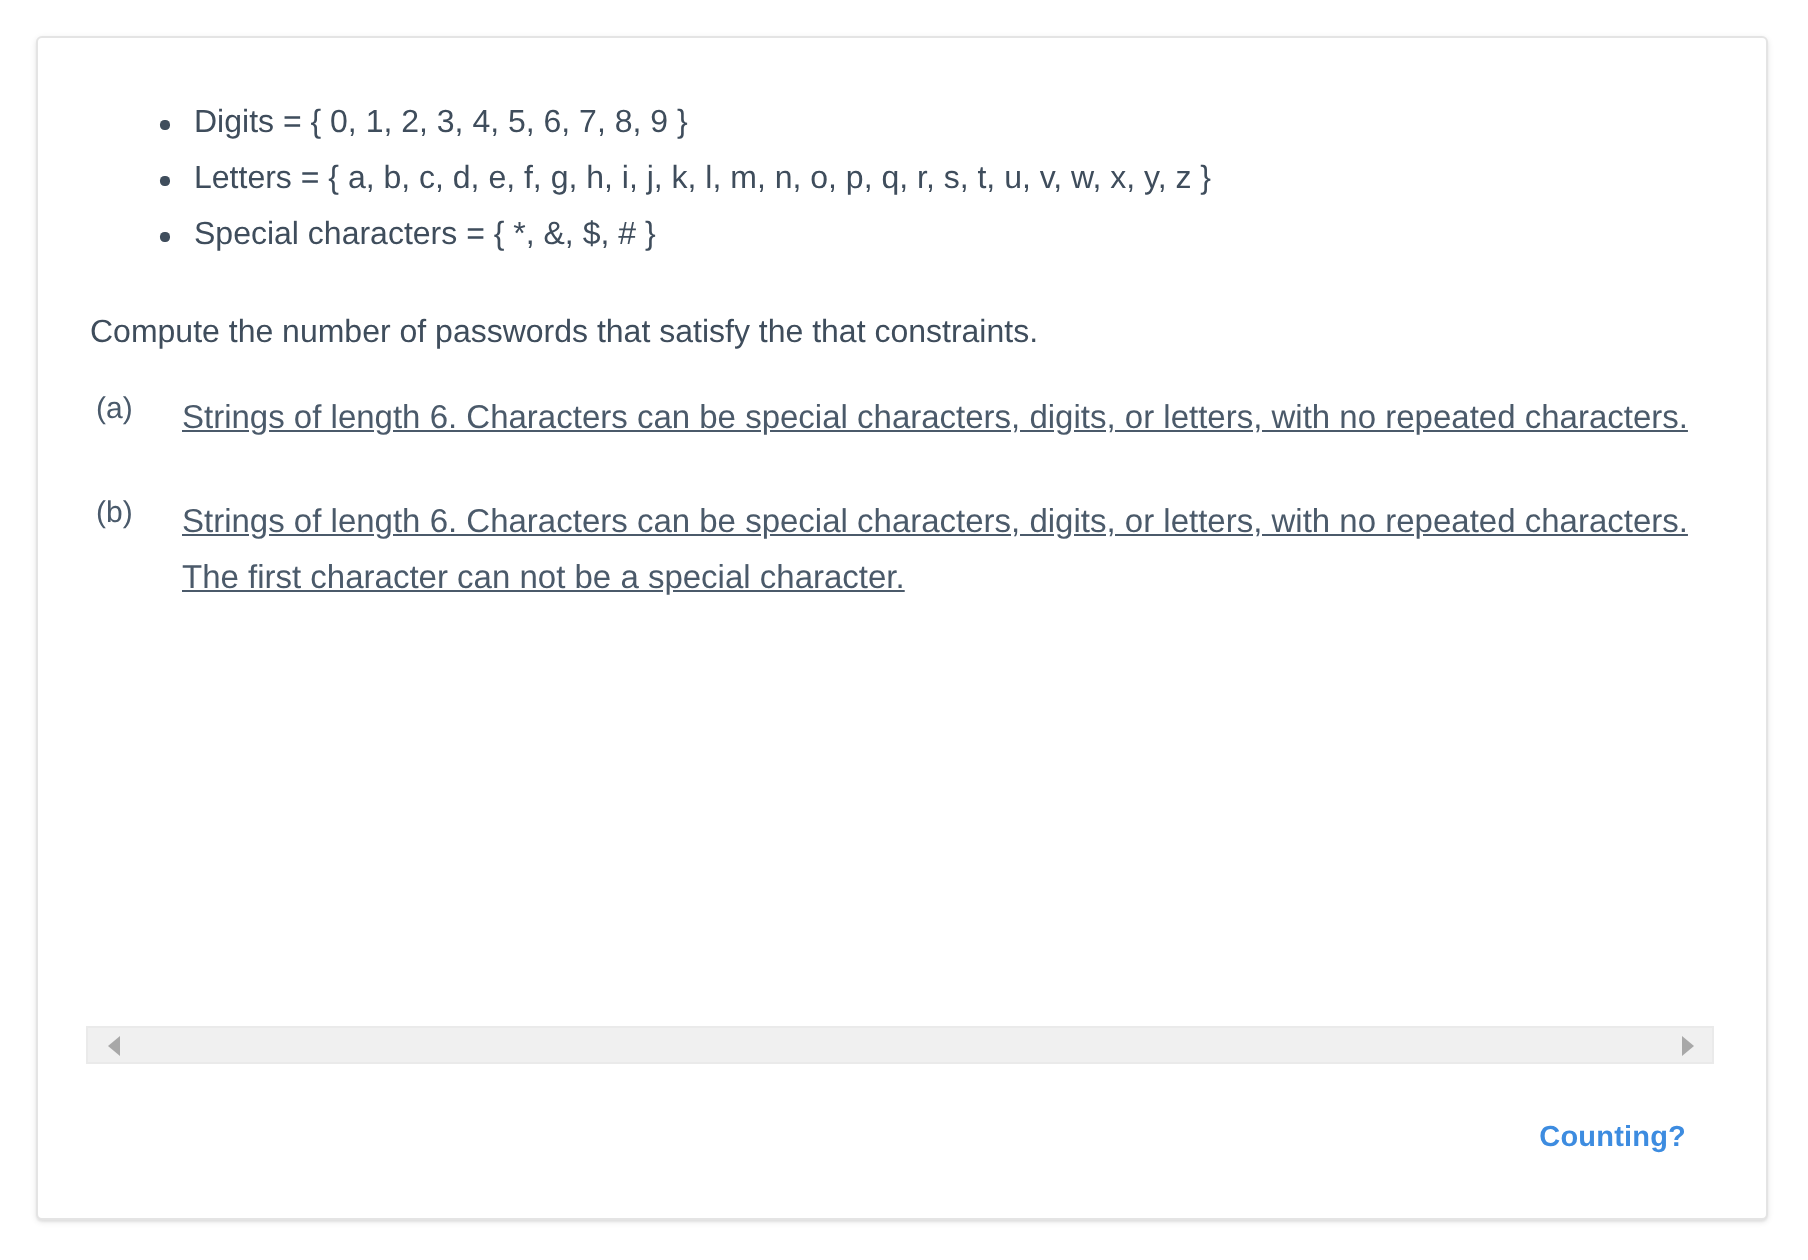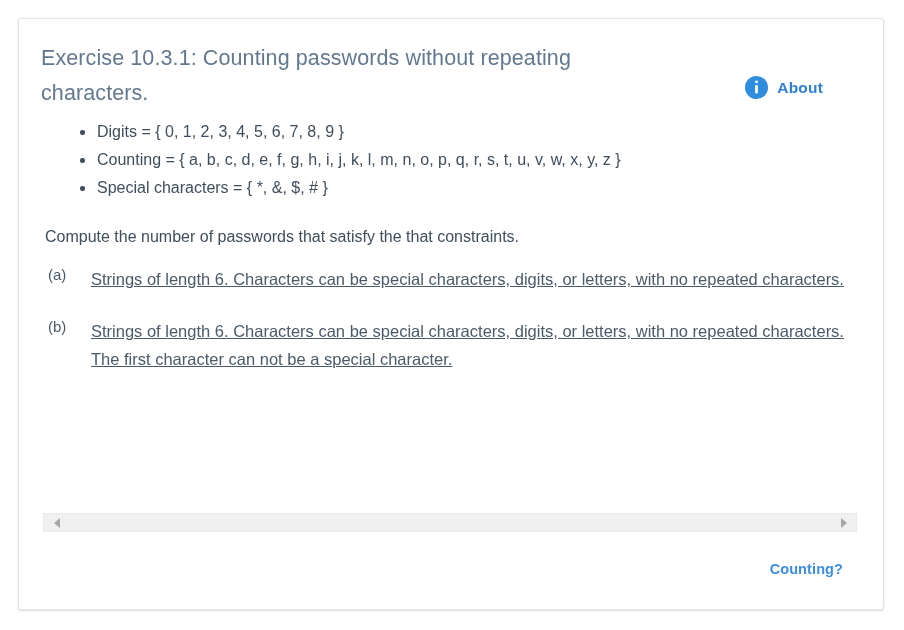--- a/index.html
+++ b/index.html
@@ -189,40 +189,27 @@
     cursor: pointer;
     letter-spacing: 0.1px;
   }
 </style>
 </head>
 <body>
 
 <div class="exercise-card">
   <div class="card-inner">
 
-    <div class="header-row">
-      <h1 class="exercise-title">Exercise 10.3.1: Counting passwords without repeating characters.</h1>
-
-      <a class="about-link" href="#">
-        <span class="info-icon">
-          <svg width="23" height="23" viewBox="0 0 23 23" aria-hidden="true">
-            <circle cx="11.5" cy="5.9" r="1.45" fill="#ffffff"></circle>
-            <rect x="10.1" y="9.1" width="2.8" height="8.4" rx="1.0" fill="#ffffff"></rect>
-          </svg>
-        </span>
-        <span class="about-label">About</span>
-      </a>
-    </div>
 
     <div class="body-area">
 
 
       <ul class="set-list">
         <li>Digits = { 0, 1, 2, 3, 4, 5, 6, 7, 8, 9 }</li>
-        <li>Counting = { a, b, c, d, e, f, g, h, i, j, k, l, m, n, o, p, q, r, s, t, u, v, w, x, y, z }</li>
+        <li>Letters = { a, b, c, d, e, f, g, h, i, j, k, l, m, n, o, p, q, r, s, t, u, v, w, x, y, z }</li>
         <li>Special characters = { *, &amp;, $, # }</li>
       </ul>
 
       <p class="compute-line">Compute the number of passwords that satisfy the that constraints.</p>
 
       <div class="parts">
 
         <div class="part">
           <span class="part-label">(a)</span>
           <div class="part-text">Strings of length 6. Characters can be special characters, digits, or letters, with no repeated characters.</div>

